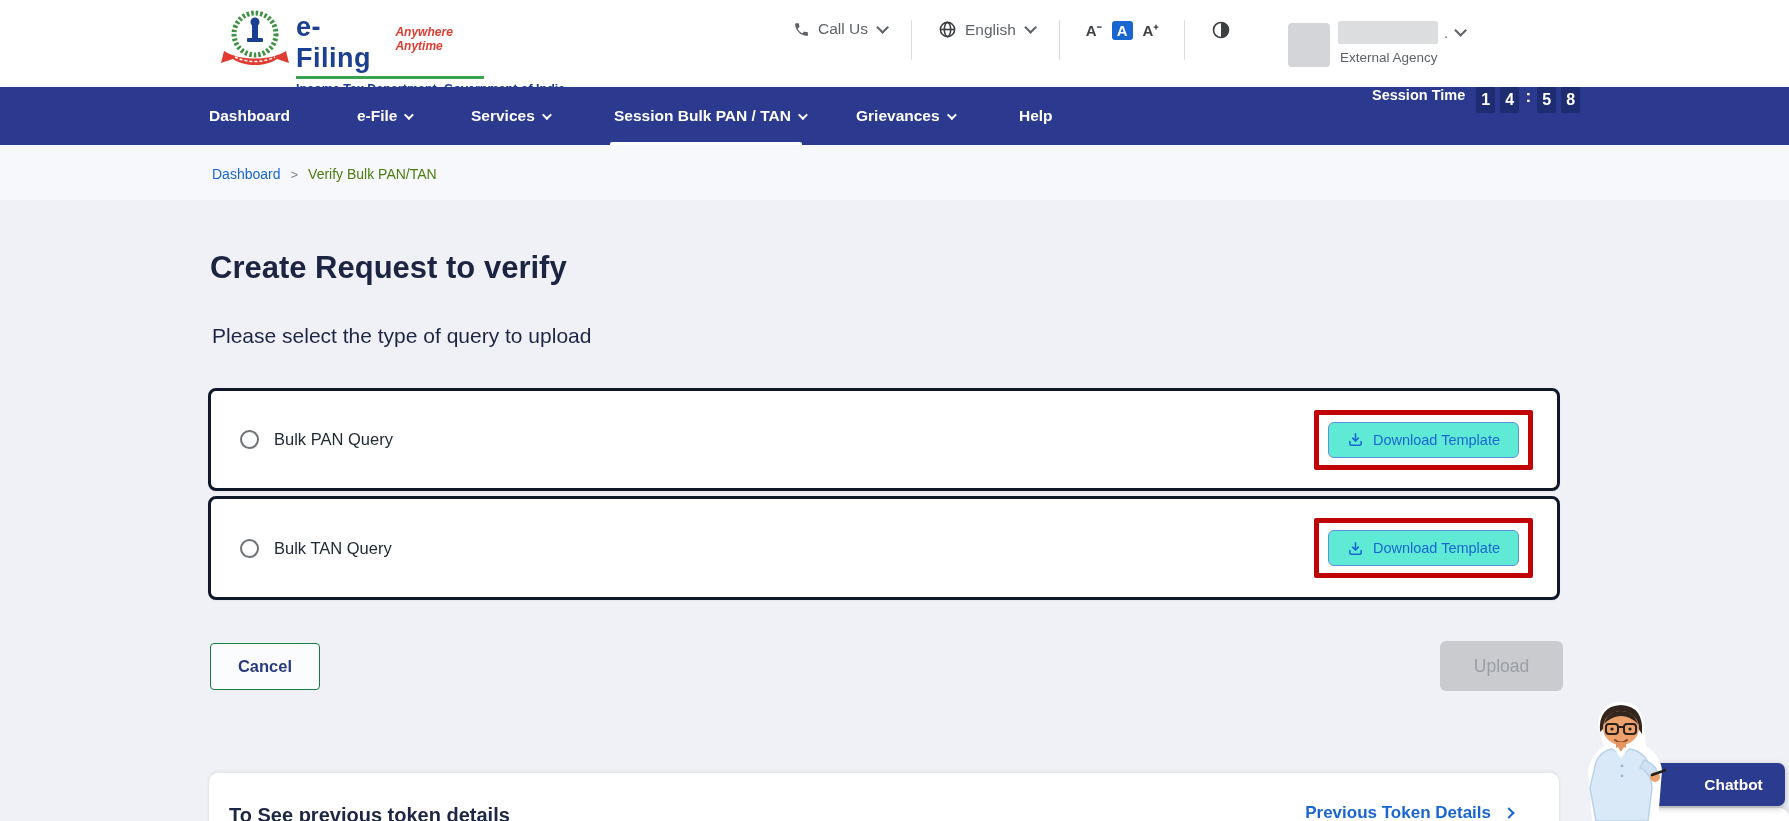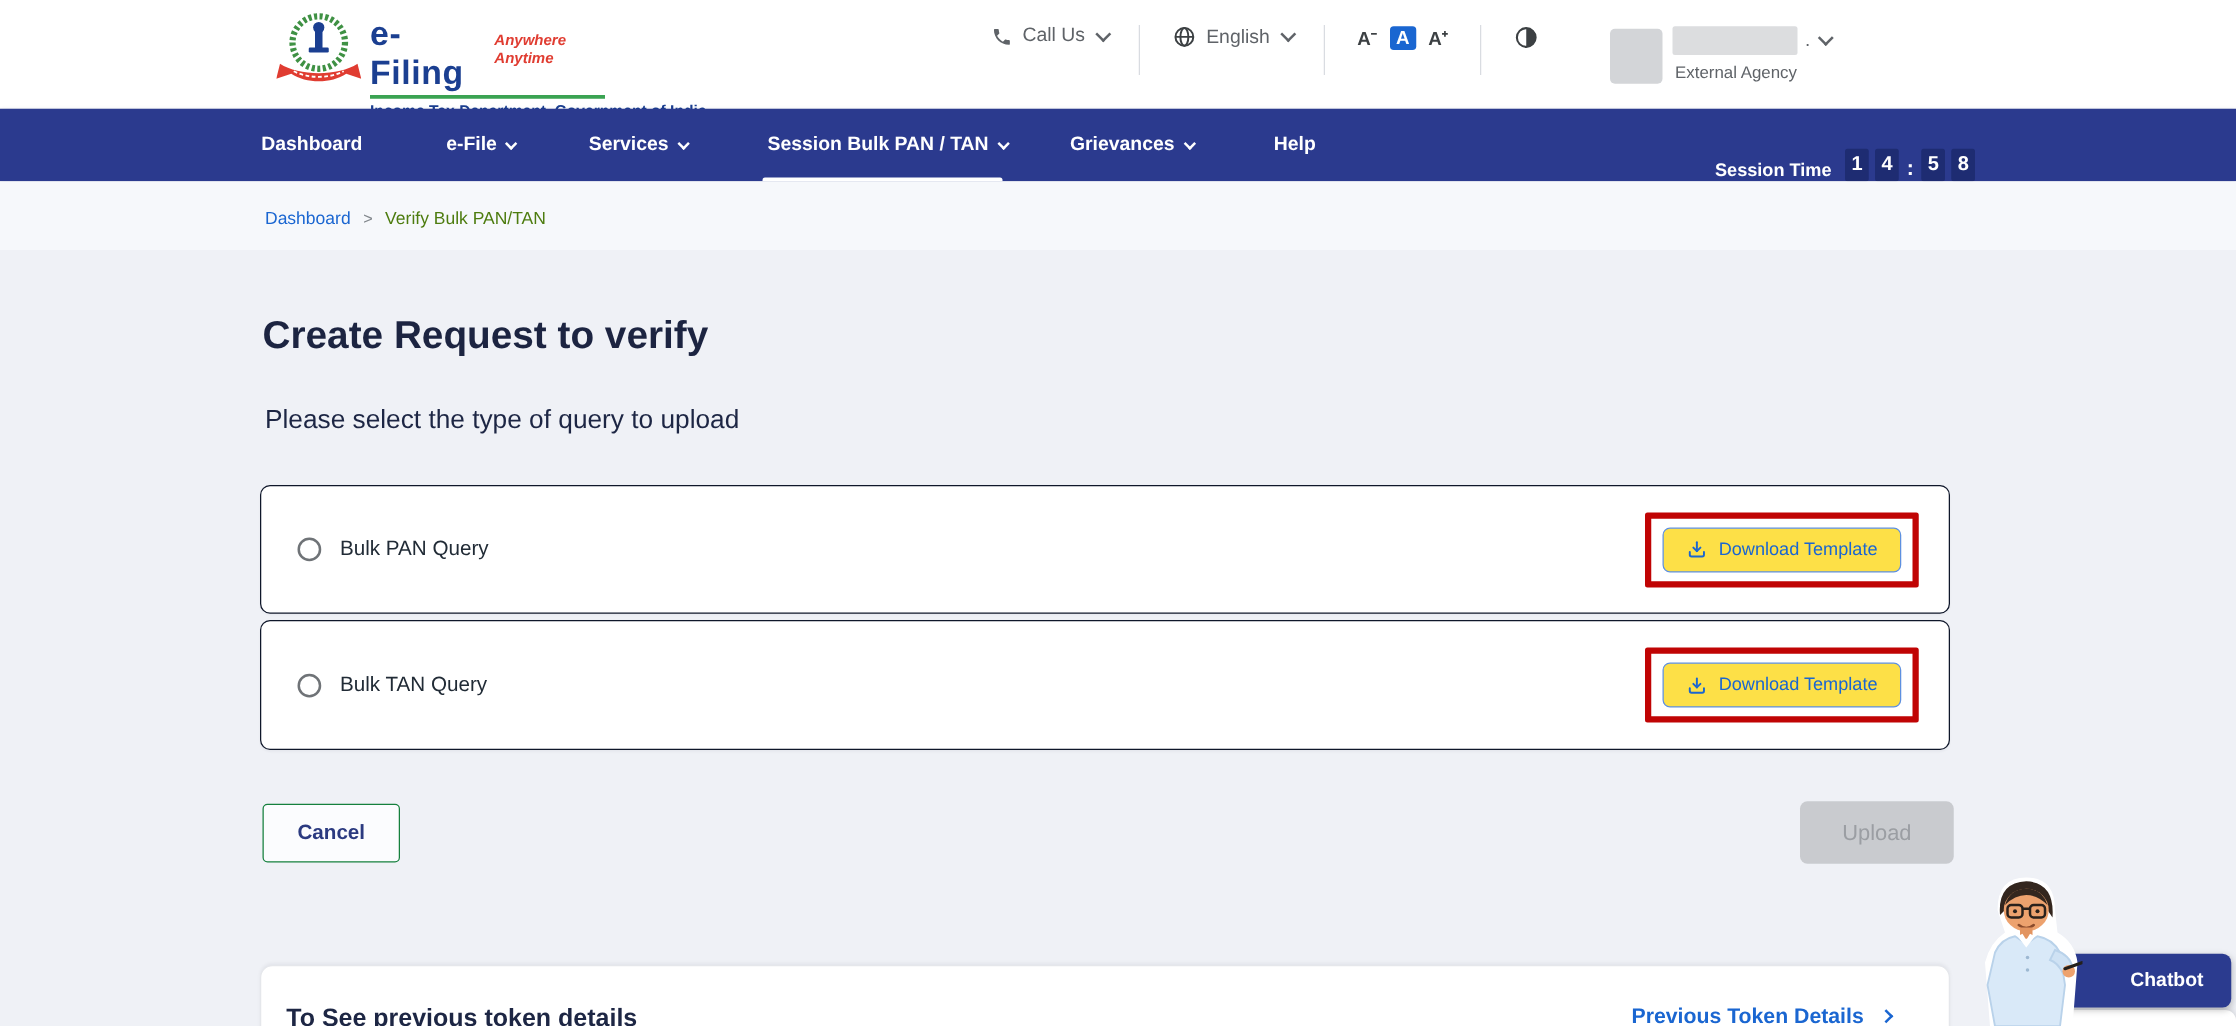--- a/index.html
+++ b/index.html
@@ -30,41 +30,41 @@
   .avatar { position:absolute; left:0; top:2px; width:42px; height:44px; background:#d3d5d8; border-radius:4px; }
   .user-name-row { position:absolute; left:50px; top:0; display:flex; align-items:center; gap:6px; }
   .redact { width:100px; height:23px; background:#dcdddf; border-radius:2px; }
   .user-dot { color:#5f6368; font-size:15px; }
   .user-role { position:absolute; left:52px; top:29px; font-size:13.5px; color:#5f6368; white-space:nowrap; }
   
   .navbar { position:absolute; left:0; top:87px; width:1789px; height:58px; background:#2b3a8e; box-shadow:0 2px 4px rgba(20,30,80,.25); }
   .nav-item { position:absolute; top:0; height:58px; display:flex; align-items:center; gap:7px; color:#fff; font-size:15.5px; font-weight:700; cursor:pointer; white-space:nowrap; }
   .nav-chev { display:inline-block; width:7px; height:7px; border-right:2px solid #fff; border-bottom:2px solid #fff; transform:rotate(45deg) translateY(-2px); }
   .nav-underline { position:absolute; left:610px; bottom:0; width:192px; height:3px; background:#fff; border-radius:2px 2px 0 0; }
-  .session { position:absolute; left:1372px; top:0; height:58px; display:flex; align-items:flex-end; gap:5px; }
+  .session { position:absolute; left:1372px; top:0; height:58px; display:flex; align-items:flex-start; gap:5px; }
   .session-label { color:#fff; font-size:14.5px; font-weight:700; margin-right:6px; }
   .digit { width:19px; height:26px; background:#1e2c72; border-radius:2px; color:#fff; font-size:16px; font-weight:700; display:flex; align-items:center; justify-content:center; }
   .colon { color:#fff; font-size:17px; font-weight:700; width:8px; text-align:center; }
   
   .crumb-strip { position:absolute; left:0; top:145px; width:1789px; height:55px; background:#f6f8fb; }
   .crumbs { position:absolute; left:212px; top:21px; display:flex; align-items:center; gap:10px; font-size:14px; }
   .crumb-link { color:#1a66d1; cursor:pointer; }
   .crumb-sep { color:#80868b; font-size:13px; }
   .crumb-cur { color:#4d7c0f; }
   
   .page-title { position:absolute; left:210px; top:250px; font-size:31px; font-weight:700; color:#1c2441; }
   .page-sub { position:absolute; left:212px; top:324px; font-size:21px; font-weight:500; color:#1d2644; }
-  .card { position:absolute; left:208px; width:1352px; background:#fff; border:1px solid #0f172a; border-radius:8px; box-shadow:0 1px 2px rgba(16,24,40,.04); display:flex; align-items:center; padding:0 24px 0 29px; }
+  .card { position:absolute; left:208px; width:1352px; background:#fff; border:3px solid #0f172a; border-radius:8px; box-shadow:0 1px 2px rgba(16,24,40,.04); display:flex; align-items:center; padding:0 24px 0 29px; }
   .card1 { top:388px; height:103px; }
   .card2 { top:496px; height:104px; }
   .radio { width:19px; height:19px; border:2px solid #6f7377; border-radius:50%; background:#fff; margin-right:15px; flex:none; cursor:pointer; }
   .option-label { font-size:16.5px; color:#212b36; }
   .spacer { flex:1; }
   .highlight-box { border:5px solid #c00404; border-radius:2px; padding:7px 9px; }
-  .dl-btn { display:flex; align-items:center; gap:9px; height:36px; padding:0 18px; background:#fde047; border:1px solid #5e90e0; border-radius:6px; color:#1a66d1; font-size:14.5px; font-weight:500; font-family:"Liberation Sans",sans-serif; cursor:pointer; }
+  .dl-btn { display:flex; align-items:center; gap:9px; height:36px; padding:0 18px; background:#5eead4; border:1px solid #5e90e0; border-radius:6px; color:#1a66d1; font-size:14.5px; font-weight:500; font-family:"Liberation Sans",sans-serif; cursor:pointer; }
   .cancel-btn { position:absolute; left:210px; top:643px; width:110px; height:47px; background:#fbfcfe; border:1px solid #15803d; border-radius:4px; color:#2b3a80; font-size:16.5px; font-weight:600; font-family:"Liberation Sans",sans-serif; cursor:pointer; }
   .upload-btn { position:absolute; left:1440px; top:641px; width:123px; height:50px; background:#c9cbcf; border:none; border-radius:6px; color:#9b9ea3; font-size:17.5px; font-weight:500; font-family:"Liberation Sans",sans-serif; }
   .bottom-card { position:absolute; left:208px; top:772px; width:1352px; height:60px; background:#fff; border:1px solid #e5e7eb; border-radius:10px 10px 0 0; box-shadow:0 -1px 3px rgba(16,24,40,.05); }
   .token-text { position:absolute; left:20px; top:31px; font-size:20px; font-weight:700; color:#1d2644; }
   .token-link { position:absolute; right:46px; top:30px; display:flex; align-items:center; gap:14px; color:#1a66d1; font-size:17px; font-weight:700; cursor:pointer; }
   .link-chev { display:inline-block; width:8px; height:8px; border-right:2.5px solid #1a66d1; border-bottom:2.5px solid #1a66d1; transform:rotate(-45deg); }
   
   .chatbot-btn { position:absolute; left:1648px; top:763px; width:137px; height:43px; background:#2b3b8f; border:none; border-radius:7px; color:#fff; font-size:15.5px; font-weight:700; font-family:"Liberation Sans",sans-serif; padding-left:34px; text-align:center; cursor:pointer; z-index:4; box-shadow:0 2px 6px rgba(0,0,0,.25); }
   .chatbot-strip { position:absolute; left:1651px; top:808px; width:138px; height:16px; background:#fff; border-radius:9px 9px 0 0; box-shadow:0 0 6px rgba(0,0,0,.18); z-index:3; }
   .chatbot-man { position:absolute; left:1576px; top:698px; z-index:5; }

